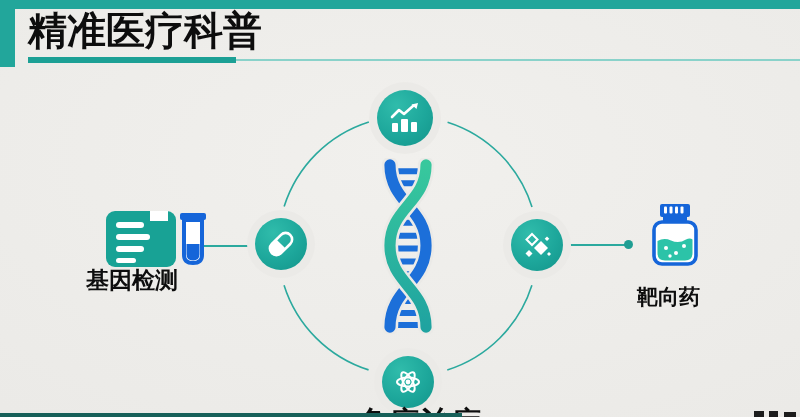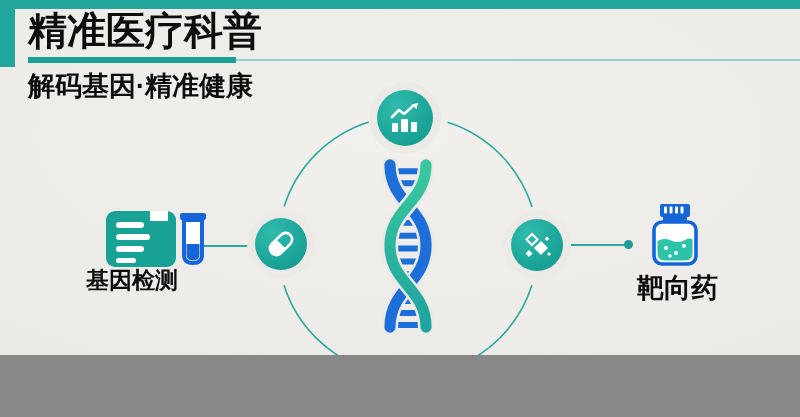--- a/index.html
+++ b/index.html
@@ -1,17 +1,17 @@
 <!DOCTYPE html>
 <html><head>
 <meta charset="utf-8">
 <style>
   html,body{margin:0;padding:0;}
   body{font-family:"Liberation Sans","DejaVu Sans",sans-serif;background:#888;}
-  .canvas{position:relative;width:800px;height:355px;overflow:hidden;
+  .canvas{position:relative;width:800px;height:417px;overflow:hidden;
     background:radial-gradient(130% 130% at 50% 38%, #f1f0ed 0%, #ebeae7 60%, #e5e3e0 100%);}
   .abs{position:absolute;}
 
   
   .top-bar{left:0;top:0;width:800px;height:9px;background:#22a69b;}
   .left-accent{left:0;top:9px;width:15px;height:58px;background:#22a69b;}
   .title{left:28px;top:4px;font-size:39px;font-weight:900;color:#0d0d0d;letter-spacing:0px;white-space:nowrap;}
   .underline-thick{left:28px;top:57px;width:208px;height:6px;background:#1ca095;}
   .underline-thin{left:236px;top:59px;width:564px;height:2px;background:#8ad2ca;}
   .subtitle{left:28px;top:68px;font-size:27px;font-weight:700;color:#0d0d0d;white-space:nowrap;}
@@ -26,41 +26,40 @@
     background:radial-gradient(circle at 35% 28%, #30bcab 0%, #1da79b 55%, #13948a 100%);
     box-shadow:0 0 0 8px #ebeae7;}
   .node-top{left:377px;top:90px;width:56px;height:56px;}
   .node-left{left:255px;top:218px;width:52px;height:52px;}
   .node-right{left:511px;top:219px;width:52px;height:52px;}
   .node-bottom{left:382px;top:356px;width:52px;height:52px;}
 
   
   .label{font-weight:800;color:#0d0d0d;white-space:nowrap;}
   .label-gene{left:86px;top:265px;font-size:23px;}
-  .label-drug{left:637px;top:270px;font-size:27px;}
+  .label-drug{left:637px;top:283px;font-size:21px;}
   .label-immuno{left:358px;top:402px;font-size:31px;}
 
   
   .bottom-strip{left:0;top:413px;width:462px;height:4px;background:#176059;}
   .mark{background:#1d1d1d;}
   .mark1{left:754px;top:411px;width:10px;height:6px;}
   .mark2{left:769px;top:411px;width:9px;height:6px;}
   .mark3{left:784px;top:412px;width:12px;height:5px;}
 </style>
 </head>
 <body>
 
 <div class="canvas">
 
   <div class="abs top-bar"></div>
   <div class="abs left-accent"></div>
   <div class="abs title">精准医疗科普</div>
   <div class="abs underline-thick"></div>
   <div class="abs underline-thin"></div>
-  <div class="abs subtitle">解码基因·精准健康</div>
 
   <svg class="abs ring-svg" width="800" height="417">
     <circle cx="408" cy="246" r="130" fill="none" stroke="#2ba99e" stroke-width="1.6" stroke-dasharray="124.2 80" stroke-dashoffset="164.2"></circle>
   </svg>
 
   <div class="abs conn-line" style="left:188px;top:245px;width:66px;"></div>
   <div class="abs conn-dot" style="left:183px;top:241px;"></div>
   <div class="abs conn-line" style="left:563px;top:244px;width:62px;"></div>
   <div class="abs conn-dot" style="left:624px;top:240px;"></div>
 

